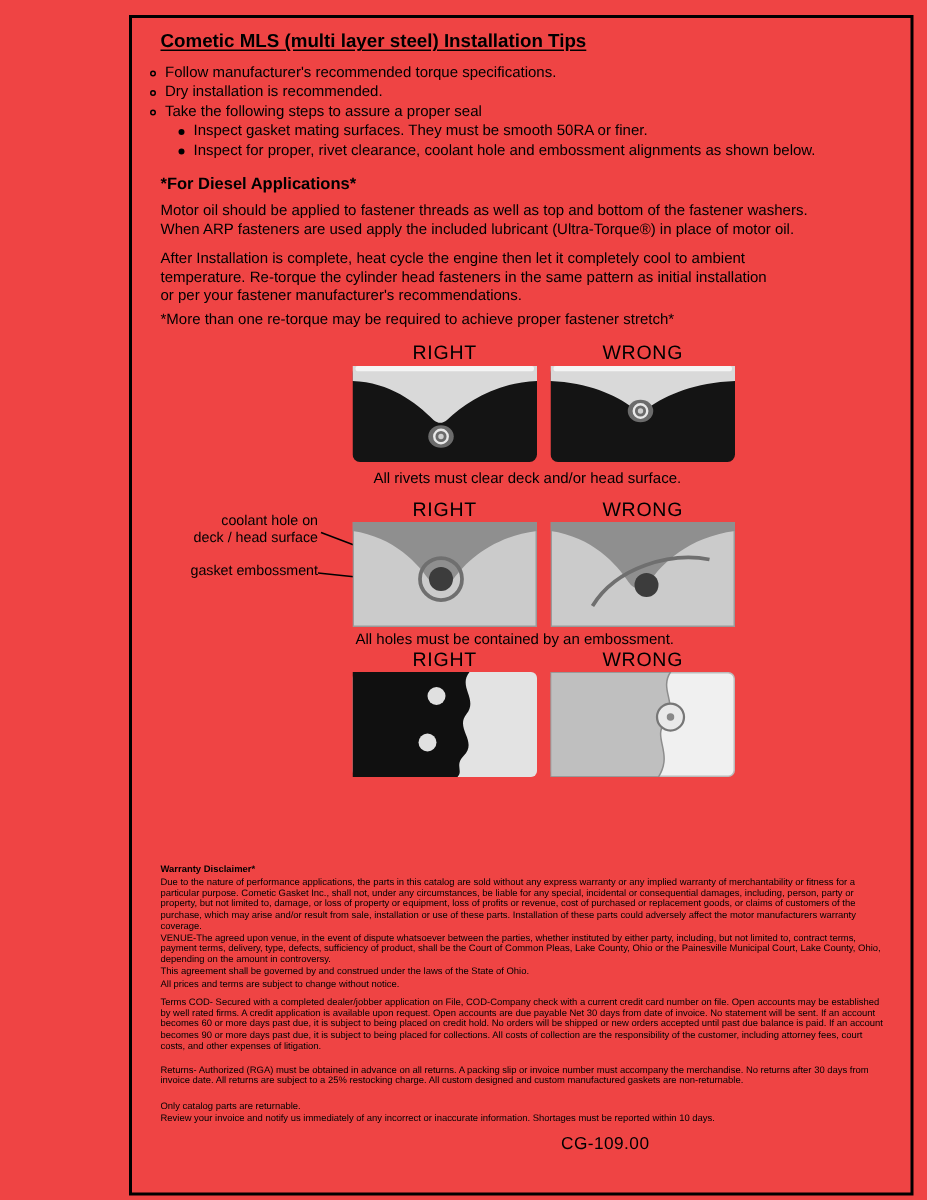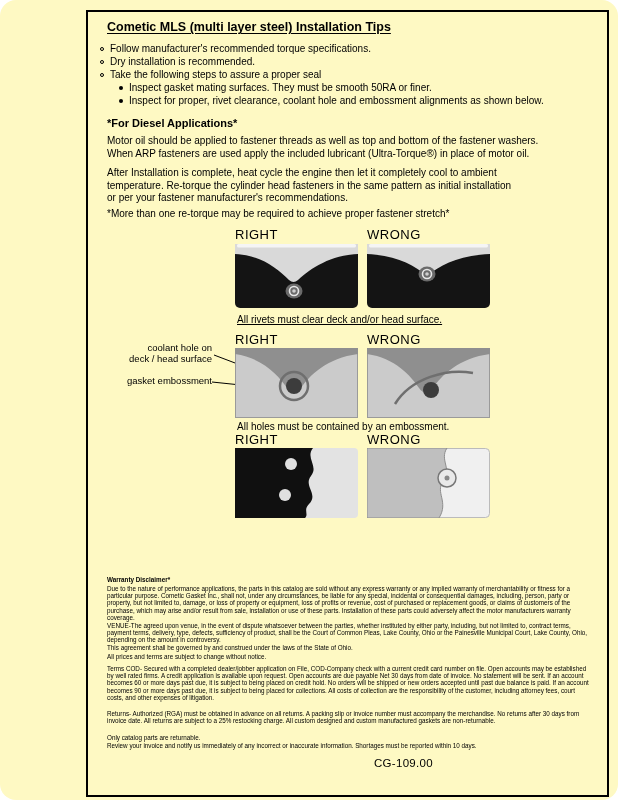--- a/index.html
+++ b/index.html
@@ -2,38 +2,38 @@
 <html><head>
 <meta charset="utf-8">
 <style>
   * { margin:0; padding:0; box-sizing:border-box; }
   html,body { background:#ffffff; }
   body {
     width:618px; height:800px; position:relative;
     font-family:"Liberation Sans", sans-serif; color:#000;
     overflow:hidden;
   }
-  .page { position:absolute; inset:0; background:#fef9c3;border-radius:16px; }
+  .page { position:absolute; inset:0; background:#ef4444; }
   .frame { position:absolute; left:86px; top:10px; width:523px; height:787px; border:2px solid #000; }
   .abs { position:absolute; }
 
   .title {
     left:107px; top:20px; font-size:12.5px; font-weight:bold;
     text-decoration:underline; text-underline-offset:2px;
   }
 
   .bullet-row { display:flex; align-items:flex-start; gap:6px; font-size:10px; line-height:12px; }
   .o-dot { flex:0 0 auto; width:4px; height:4px; border:1px solid #000; border-radius:50%; margin-top:4px; }
   .f-dot { flex:0 0 auto; width:4px; height:4px; background:#000; border-radius:50%; margin-top:4px; }
 
   .h2 { font-size:11px; font-weight:bold; }
   .body-text { font-size:10px; line-height:12.5px; white-space:pre-line; }
   .note { font-size:10px; }
 
-  .dg-label { width:123px; font-size:13px; letter-spacing:0.5px; }
+  .dg-label { width:123px; text-align:center; font-size:13px; letter-spacing:0.5px; }
   .caption { font-size:10px; line-height:12px; white-space:pre-line; }
   .callout { font-size:9.5px; line-height:11px; text-align:right; white-space:pre-line; }
 
   .legal { font-size:6.3px; line-height:7.2px; width:486px; white-space:pre-line; }
   .legal-h { font-size:6.3px; font-weight:bold; }
 
   .code { font-size:11.5px; letter-spacing:0.3px; }
 
   svg { display:block; }
 </style>
@@ -86,21 +86,21 @@
     <circle cx="59" cy="47" r="1.8" fill="#cfcfcf"></circle>
   </svg>
   <svg class="abs" style="left:367px; top:244px;" width="123" height="64" viewBox="0 0 123 64">
     <rect x="0" y="0" width="123" height="64" rx="5" fill="#141414"></rect>
     <path d="M0,0 H123 V10 C96,11 78,19 65,28 C61,30.5 58,30.5 55,28 C43,19 25,11 0,10 Z" fill="#d9d9d9"></path>
     <rect x="2" y="0" width="119" height="3.5" rx="1.5" fill="#f5f5f5"></rect>
     <ellipse cx="60" cy="30" rx="8.5" ry="7.5" fill="#6b6b6b"></ellipse>
     <circle cx="60" cy="30" r="4.5" fill="none" stroke="#e8e8e8" stroke-width="1.6"></circle>
     <circle cx="60" cy="30" r="1.8" fill="#cfcfcf"></circle>
   </svg>
-  <div class="abs caption" style="left:237px; top:314px;text-decoration:underline;">All rivets must clear deck and/or head surface.</div>
+  <div class="abs caption" style="left:249px; top:314px;">All rivets must clear deck and/or head surface.</div>
 
   <div class="abs dg-label" style="left:235px; top:332px;">RIGHT</div>
   <div class="abs dg-label" style="left:367px; top:332px;">WRONG</div>
 
   <div class="abs callout" style="left:120px; top:342px; width:92px;">coolant hole on
 deck / head surface</div>
   <div class="abs callout" style="left:118px; top:375px; width:94px;">gasket embossment</div>
 
   <svg class="abs" style="left:205px; top:345px;" width="100" height="55" viewBox="0 0 100 55">
     <line x1="9" y1="10" x2="88" y2="40" stroke="#000" stroke-width="1"></line>

